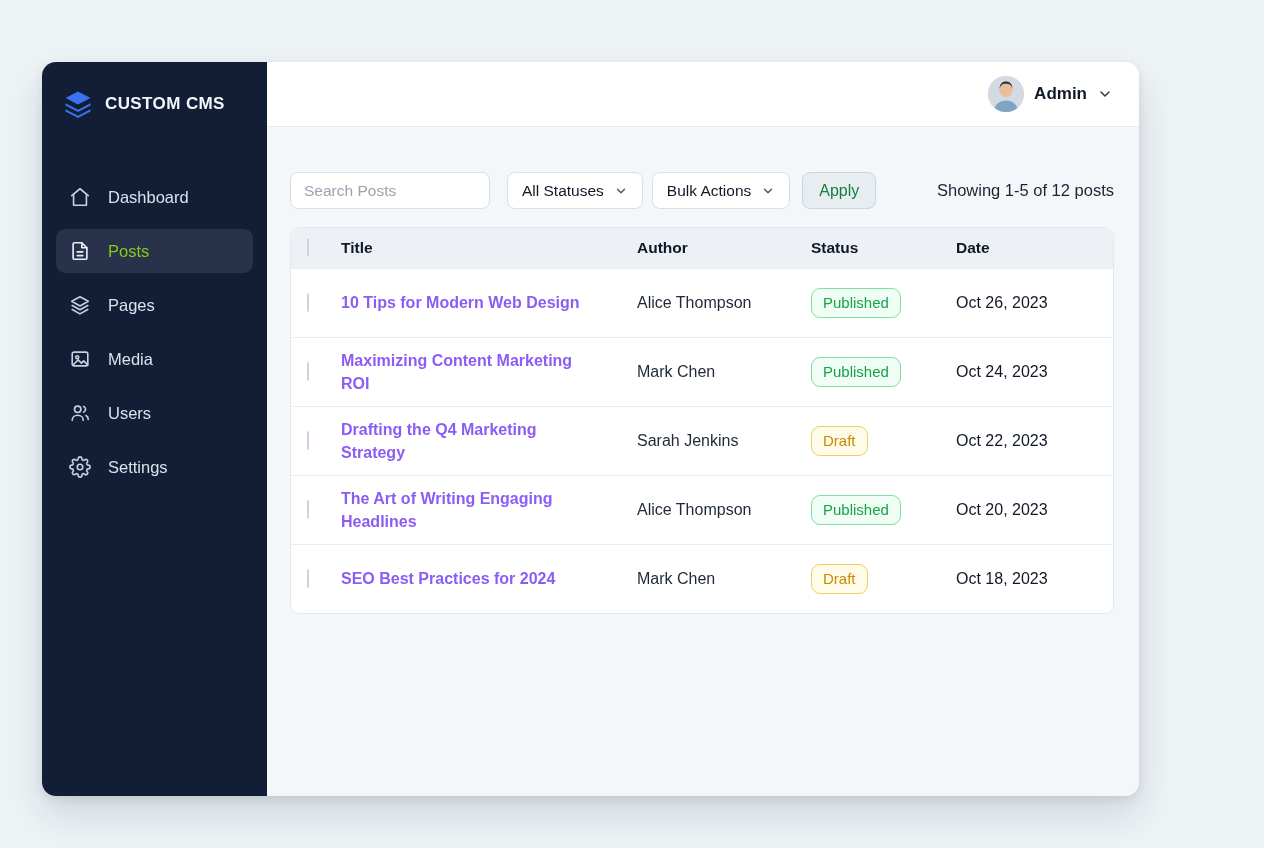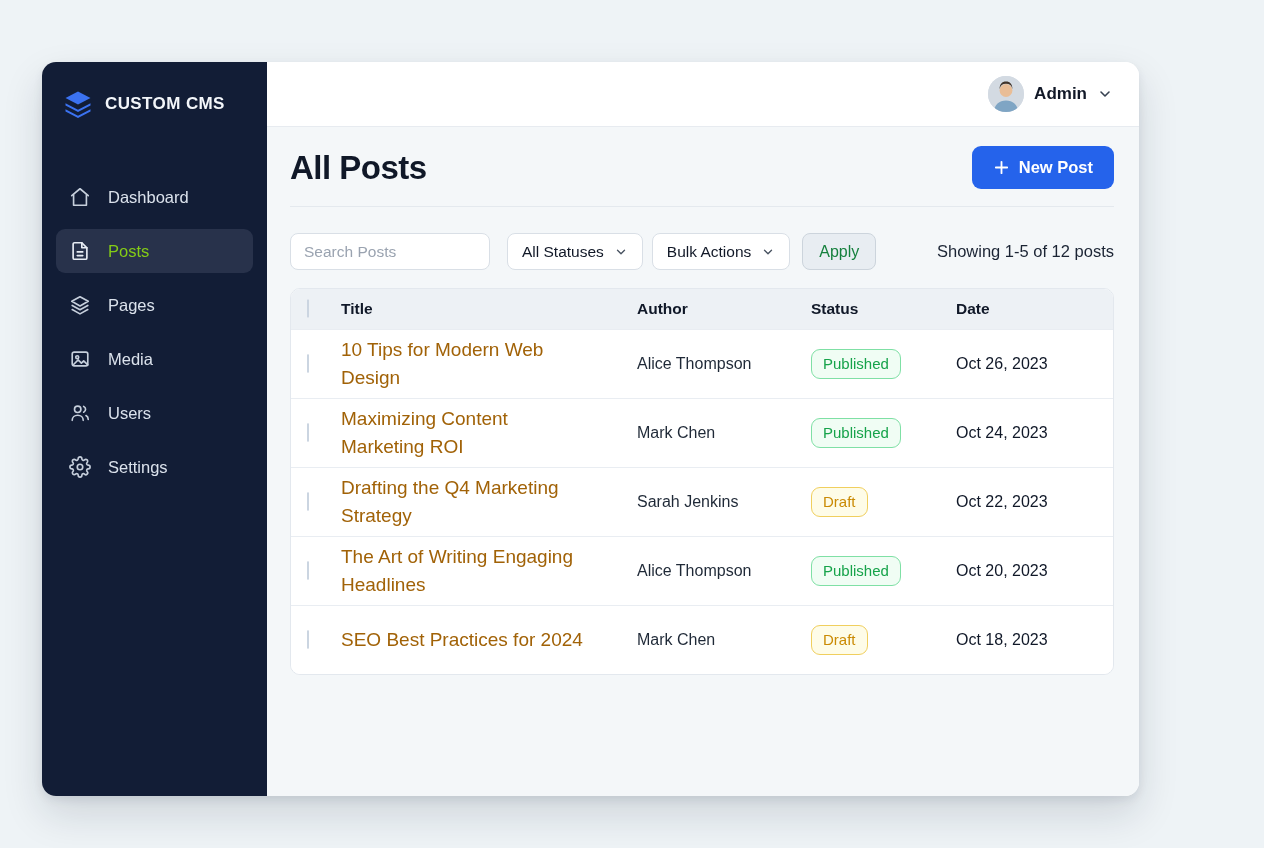--- a/index.html
+++ b/index.html
@@ -89,21 +89,21 @@
     grid-template-columns:34px 296px 174px 145px 160px 1fr;
     align-items:center; padding:0 20px 0 16px;
   }
   .thead { background:#edf1f5; min-height:40px; }
   .thead .th { font-size:15.5px; font-weight:700; color:#101828; }
   .tbody-row { min-height:69px; border-top:1px solid #e9edf2; background:#ffffff; }
   .checkbox {
     width:20px; height:20px; border:1.5px solid #cbd5e1; border-radius:5px; background:#ffffff;
     cursor:pointer;
   }
-  .cell-title { font-size:19px; font-weight:400; color:#a16207; line-height:1.45; padding-right:24px; }
+  .cell-title { font-size:16px; font-weight:700; color:#8b5cf6; line-height:1.45; padding-right:24px; }
   .cell-title .t-inner { display:inline-block; max-width:252px; }
   .cell-author { font-size:16px; color:#1f2937; }
   .cell-date { font-size:16px; color:#101828; }
   .badge {
     display:inline-block; padding:5px 11px; border-radius:9px; font-size:15px; line-height:1.2;
   }
   .badge-published { color:#16a34a; background:#f0fdf4; border:1px solid #7fe0a5; }
   .badge-draft { color:#ca8a04; background:#fefce8; border:1px solid #f0cf5e; }
   .cell-actions { display:flex; justify-content:flex-end; gap:11px; }
   .icon-btn {
@@ -192,30 +192,20 @@
         </span>
         <span class="user-name">Admin</span>
         <svg class="chev" viewBox="0 0 24 24" fill="none" stroke-width="2.4" stroke-linecap="round" stroke-linejoin="round">
             <polyline points="6 9 12 15 18 9"></polyline>
           </svg>
       </div>
     </header>
 
     <section class="content">
 
-      <div class="page-header">
-        <h1 class="page-title">All Posts</h1>
-        <button class="btn-primary">
-          <svg viewBox="0 0 24 24" fill="none" stroke-width="2.6" stroke-linecap="round">
-              <line x1="12" y1="4" x2="12" y2="20"></line>
-              <line x1="4" y1="12" x2="20" y2="12"></line>
-            </svg>
-          <span>New Post</span>
-        </button>
-      </div>
 
       <div class="filter-row">
         <input class="search-input" type="text" placeholder="Search Posts" style="">
         <div class="select-box sel-status">
           <span>All Statuses</span>
           <svg class="chev" viewBox="0 0 24 24" fill="none" stroke-width="2.4" stroke-linecap="round" stroke-linejoin="round">
               <polyline points="6 9 12 15 18 9"></polyline>
             </svg>
         </div>
         <div class="select-box sel-bulk">

